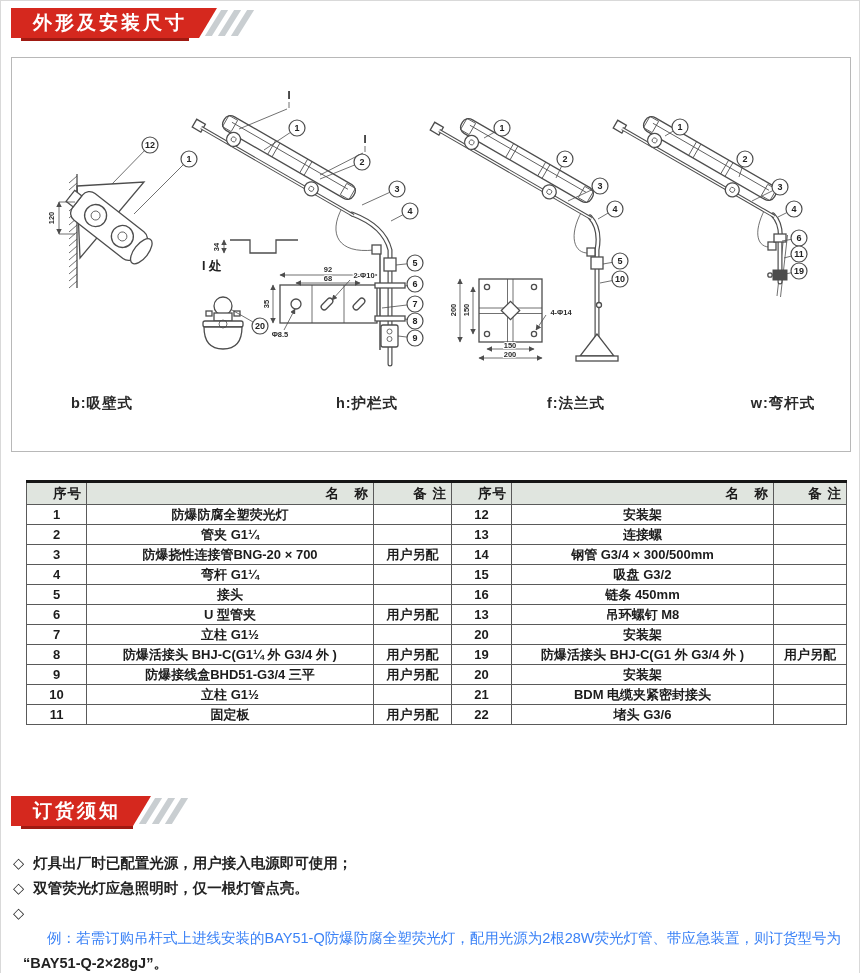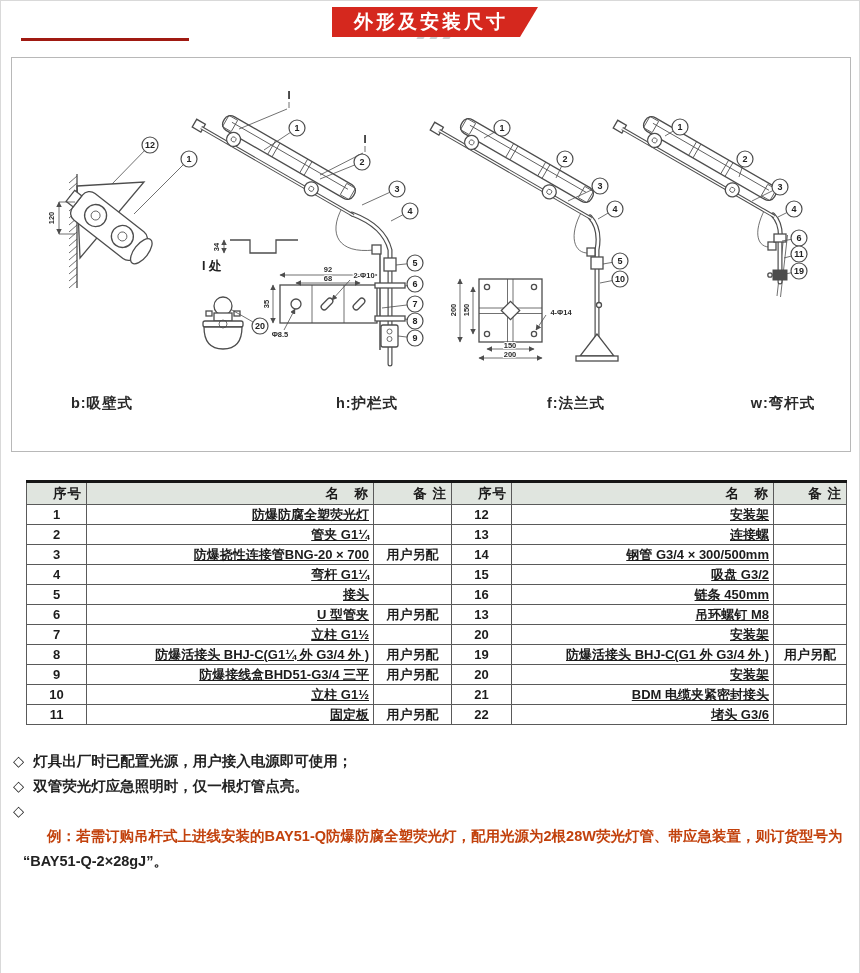--- a/index.html
+++ b/index.html
@@ -3,21 +3,21 @@
 <meta charset="utf-8">
 <style>
   :root{
     --accent:#d5281e; --accent-dark:#a01a12; --stripe:#c9ced1;
     --ink:#1c1c1c; --line:#4d4d4d; --hdr:#e0e5df;
   }
   *{margin:0;padding:0;box-sizing:border-box;}
   body{background:#fff;font-family:"Liberation Sans","DejaVu Sans",sans-serif;color:var(--ink);}
   .page{width:860px;height:973px;background:#fff;border:1px solid #d9d9d9;border-bottom:none;position:relative;overflow:hidden;}
   
-  .banner{display:flex;align-items:center;margin:6px 0 0 10px;height:32px;position:relative;flex-direction:column;}
+  .banner{display:flex;align-items:center;margin:6px 0 0 10px;height:32px;position:relative;}
   .banner-red{position:relative;display:inline-block;background:var(--accent);color:#fff;
     font-size:19px;font-weight:bold;letter-spacing:3px;line-height:28px;padding:1px 30px 1px 22px;
     clip-path:polygon(0 0,100% 0,calc(100% - 18px) 100%,0 100%);}
   .banner-shadow{position:absolute;left:10px;height:3px;background:var(--accent-dark);}
   .stripes{display:inline-flex;gap:6px;margin-left:-4px;height:26px;align-items:stretch;}
   .stripe{width:7px;background:var(--stripe);transform:skewX(-32deg);}
   
   .diagram-box{margin:18px 10px 0 10px;width:840px;height:395px;border:1px solid #b8b8b8;background:#fff;}
   svg text{font-family:"Liberation Sans","DejaVu Sans",sans-serif;}
   .dln{stroke:var(--line);stroke-width:1.3;fill:none;}
@@ -30,27 +30,27 @@
   .cap{font-size:14.5px;font-weight:600;fill:#2a2a2a;text-anchor:middle;letter-spacing:1px;}
   .imark{font-size:11px;font-weight:bold;fill:#222;text-anchor:middle;}
   .detail-t{font-size:12.5px;font-weight:bold;fill:#222;}
   
   table.parts{border-collapse:collapse;margin:28px 0 0 25px;width:820px;table-layout:fixed;
     border:1px solid #4a4a4a;border-top:3px solid #161616;}
   table.parts th,table.parts td{border:1px solid #5a5a5a;font-size:13px;font-weight:bold;
     height:20px;padding:0 4px;line-height:18px;overflow:hidden;white-space:nowrap;}
   table.parts th{background:var(--hdr);text-align:right;height:23px;font-size:13.5px;letter-spacing:1px;}
   td.c-no{text-align:center;}
-  td.c-name{text-align:right;padding-left:12px;text-decoration:underline;}
+  td.c-name{text-align:center;padding-left:12px;}
   td.c-note{text-align:center;}
   
   .notes{margin:24px 14px 0 10px;}
   .note-line{display:flex;font-size:14.5px;font-weight:600;line-height:25px;color:#222;}
   .note-line .bullet{margin:0 9px 0 2px;}
-  .example{font-size:14.5px;font-weight:700;line-height:25px;color:#c2410c;margin-left:36px;}
+  .example{font-size:14.5px;font-weight:400;line-height:25px;color:#3b82f6;margin-left:36px;}
   .example2{font-size:14.5px;font-weight:600;line-height:25px;color:#222;margin-left:12px;}
 </style>
 </head>
 <body>
 
 <div class="page">
 
   <div class="banner">
     <span class="banner-red">外形及安装尺寸</span>
     <span class="banner-shadow" style="top:31px;width:168px;"></span>
@@ -458,20 +458,29 @@
           <td class="c-no">11</td>
           <td class="c-name">固定板</td>
           <td class="c-note">用户另配</td>
           <td class="c-no">22</td>
           <td class="c-name">堵头 G3/6</td>
           <td class="c-note"></td>
         </tr>
       </tbody>
   </table>
 
+  <div class="banner" style="margin-top:70px;">
+    <span class="banner-red">订货须知</span>
+    <span class="banner-shadow" style="top:31px;width:112px;"></span>
+    <span class="stripes">
+      <span class="stripe"></span>
+      <span class="stripe"></span>
+      <span class="stripe"></span>
+    </span>
+  </div>
 
   <div class="notes">
     <div id="note-lines">
         <div class="note-line">
           <span class="bullet">◇</span>
           <span>灯具出厂时已配置光源，用户接入电源即可使用；</span>
         </div>
         <div class="note-line">
           <span class="bullet">◇</span>
           <span>双管荧光灯应急照明时，仅一根灯管点亮。</span>

